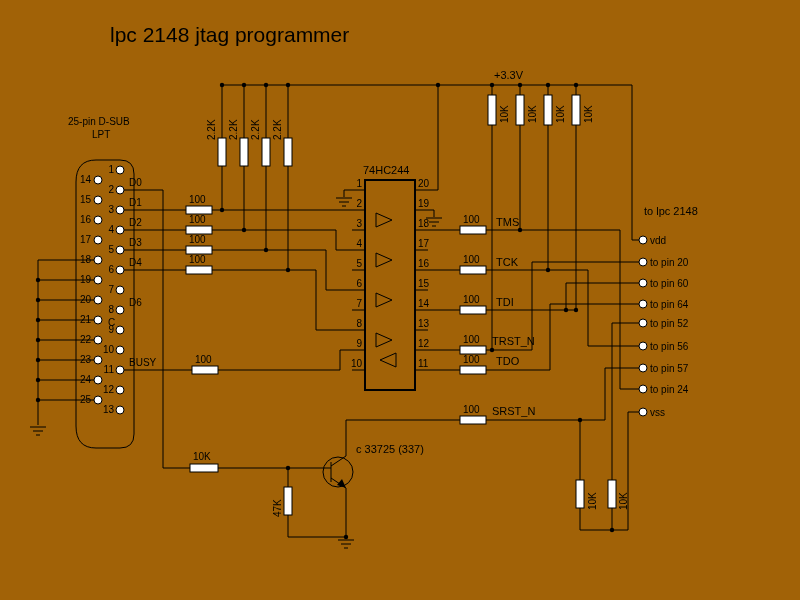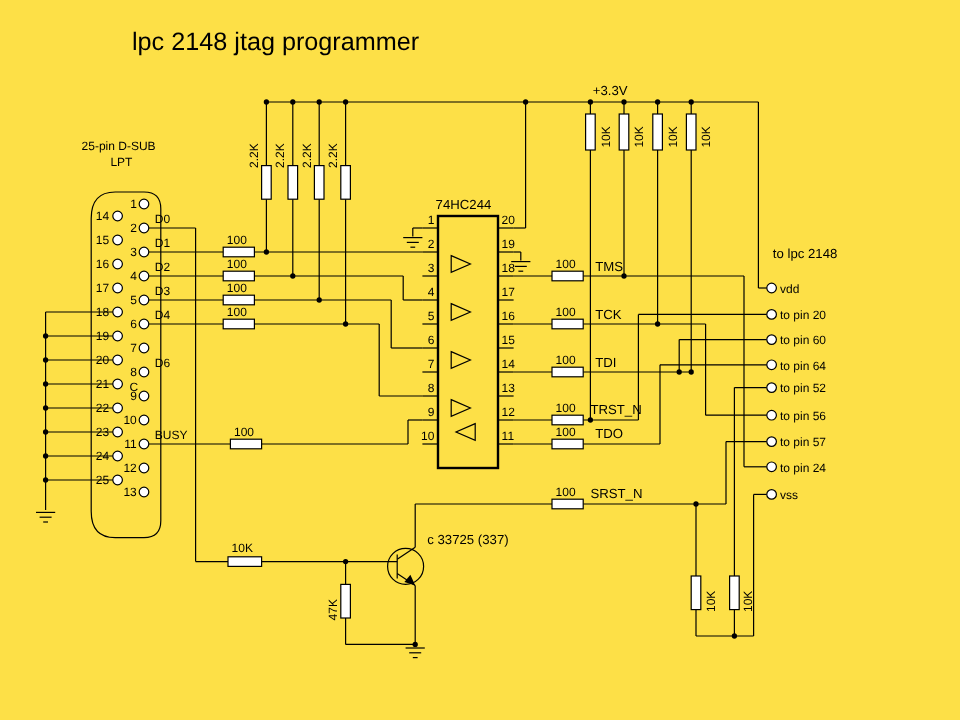--- a/index.html
+++ b/index.html
@@ -1,16 +1,16 @@
 <!DOCTYPE html>
 <html><head>
 <meta charset="utf-8">
 <style>
   html,body{margin:0;padding:0;background:#fff;}
-  .stage{position:relative;width:800px;height:600px;background:#fde047;overflow:hidden;}
+  .stage{position:relative;width:800px;height:600px;background:#a16207;overflow:hidden;}
   svg{display:block;}
   .w{stroke:#000;stroke-width:1;fill:none;}
   .thick{stroke:#000;stroke-width:2;fill:none;}
   .rb{fill:#fff;stroke:#000;stroke-width:1;}
   .dot{fill:#000;stroke:none;}
   .term{fill:#fff;stroke:#000;stroke-width:1;}
   .pincirc{fill:#fff;stroke:#000;stroke-width:1;}
   text{font-family:"Liberation Sans",sans-serif;font-size:11px;fill:#000;}
   .ts{font-size:10px;}
   .ttl{font-size:21px;}

